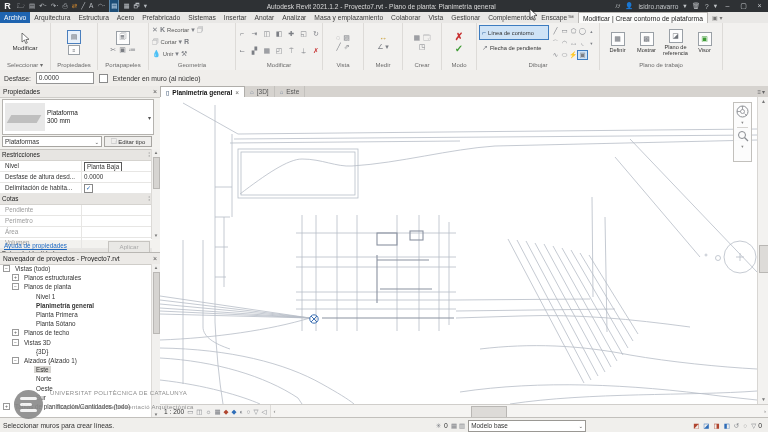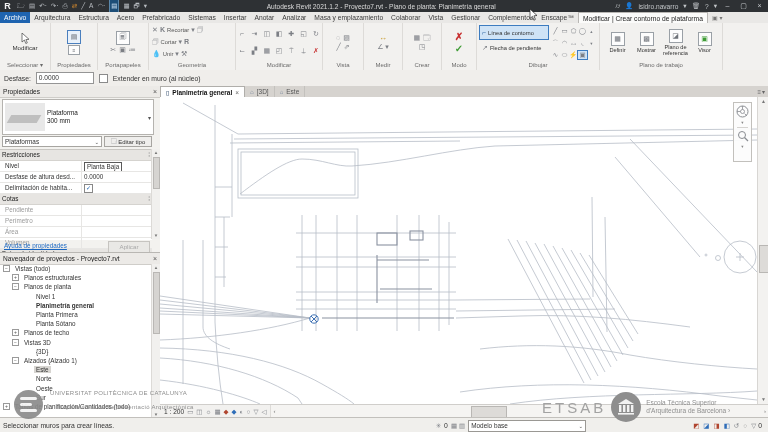--- a/index.html
+++ b/index.html
@@ -627,35 +627,18 @@
     <div class="upclogo">
       <i style="left:6px;top:7px;width:17px;height:3px"></i>
       <i style="left:6px;top:13px;width:12px;height:3px"></i>
       <i style="left:6px;top:19px;width:17px;height:3px"></i>
     </div>
   </div>
   <div class="abs wm" style="left:50px;top:390px;font-size:6px;letter-spacing:.3px">
     <div>UNIVERSITAT POLITÈCNICA DE CATALUNYA</div>
     <div style="margin-top:8px;margin-left:8px">Departament de Representació Arquitectònica</div>
   </div>
-  <div class="abs wm" style="left:542px;top:392px;display:flex;align-items:center;gap:5px">
-    <span class="etsabtxt">ETSAB</span>
-    <div class="etsablogo">
-      <svg width="18" height="16" viewBox="0 0 18 16">
-          <path d="M1,5 L9,0 L17,5 Z" fill="#f2f2f2"></path>
-          <rect x="2" y="6" width="2.4" height="7" fill="#f2f2f2"></rect>
-          <rect x="6" y="6" width="2.4" height="7" fill="#f2f2f2"></rect>
-          <rect x="10" y="6" width="2.4" height="7" fill="#f2f2f2"></rect>
-          <rect x="14" y="6" width="2.4" height="7" fill="#f2f2f2"></rect>
-          <rect x="1" y="14" width="16" height="1.6" fill="#f2f2f2"></rect>
-        </svg>
-    </div>
-    <div style="font-size:6.5px;line-height:8px">
-      <div>Escola Tècnica Superior</div>
-      <div>d'Arquitectura de Barcelona ›</div>
-    </div>
-  </div>
 
   <svg class="abs cursor" style="left:529px;top:9px" width="9" height="12" viewBox="0 0 9 12">
     <path d="M1,0 L1,9.5 L3.4,7.4 L4.9,11.2 L6.4,10.4 L4.9,6.8 L8,6.5 Z" fill="#fff" stroke="#222" stroke-width="0.7"></path>
   </svg>
 
 </div>
 
 </body></html>

